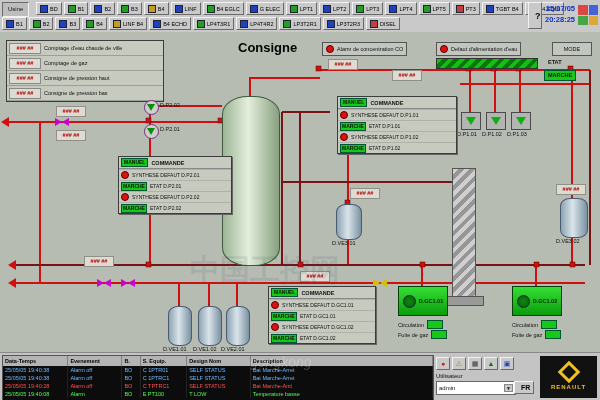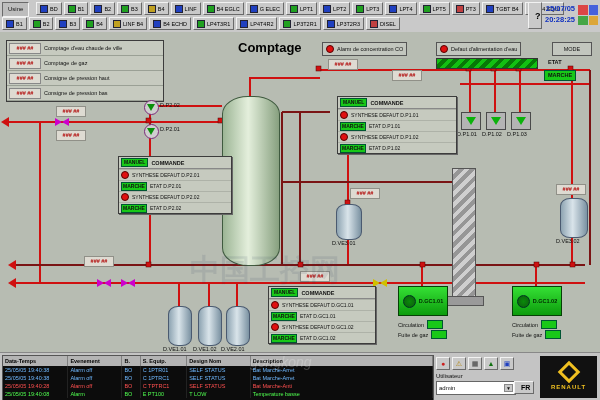--- a/index.html
+++ b/index.html
@@ -321,21 +321,21 @@
         <span class="cval">### ##</span>
         <span class="clab">Consigne de pression haut</span>
       </div>
 
       <div class="crow">
         <span class="cval">### ##</span>
         <span class="clab">Consigne de pression bas</span>
       </div>
     </div>
 
-  <div class="title">Comptage</div>
+  <div class="title">Consigne</div>
 
   <div class="abox" style="left:322px;top:42px">
     <span class="dot"></span>
     <span>Alarm de concentration CO</span>
   </div>
   <div class="abox" style="left:436px;top:42px">
     <span class="dot"></span>
     <span>Defaut d'alimentation d'eau</span>
   </div>
   <div class="modebox">MODE</div>

